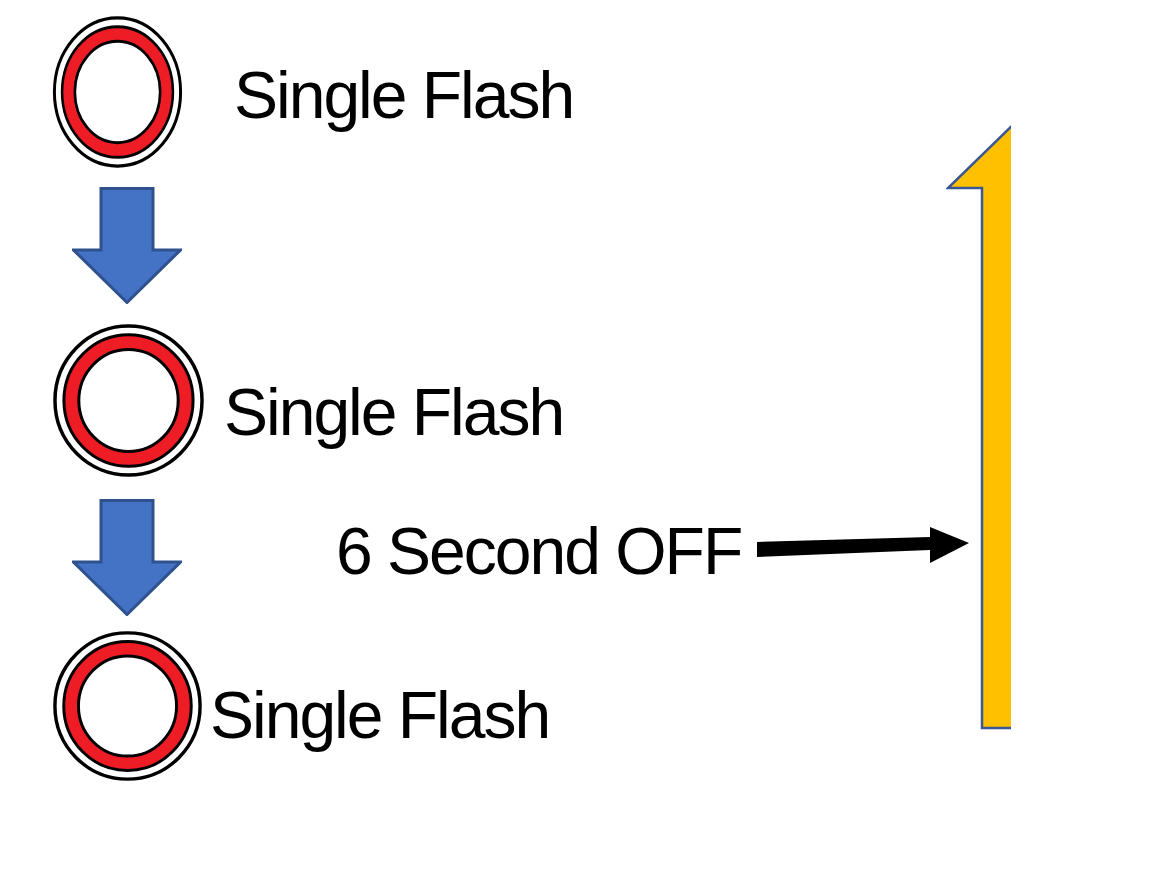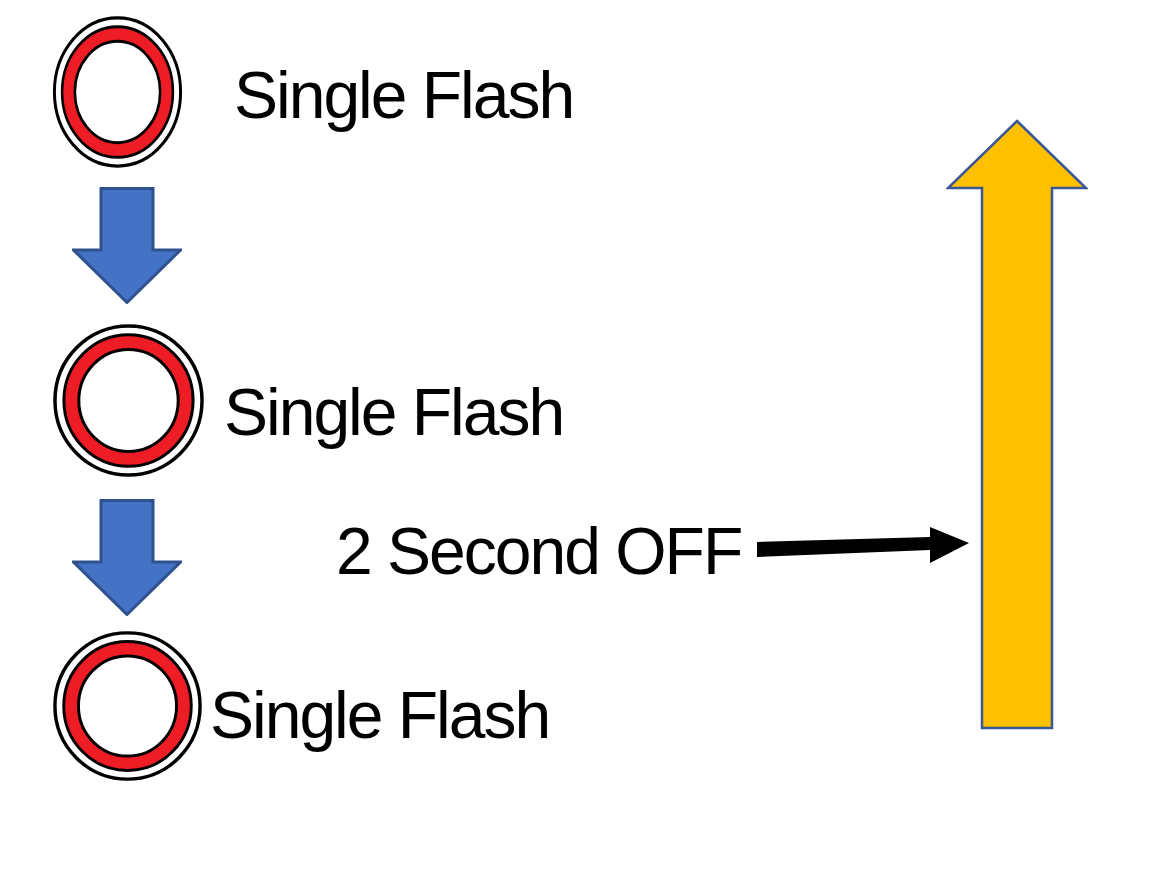--- a/index.html
+++ b/index.html
@@ -2,21 +2,21 @@
 <html style="--background: #FFFFFF; --flash-red: #EE1C25; --outline: #000000; --down-arrow-fill: #4472C4; --down-arrow-stroke: #2F528F; --up-arrow-fill: #FFC000; --up-arrow-stroke: #3A5795; --connector: #000000; --text: #000000;"><head>
 <meta charset="utf-8">
 <style>
   html, body {
     margin: 0;
     padding: 0;
     background: var(--background, #fff);
   }
   .canvas {
     position: relative;
-    width: 1149px;
+    width: 1011px;
     height: 889px;
     background: var(--background, #fff);
     overflow: hidden;
     font-family: "Liberation Sans", sans-serif;
   }
   .abs { position: absolute; }
   .label {
     position: absolute;
     color: var(--text, #000);
     font-size: 66px;
@@ -78,21 +78,21 @@
   </svg>
 
   <svg class="abs flash-3" viewBox="0 0 156 160" preserveAspectRatio="none">
     <ellipse cx="78" cy="80" rx="74" ry="76" fill="#ffffff" stroke="var(--outline)" stroke-width="3.5"></ellipse>
     <ellipse cx="78" cy="80" rx="57.5" ry="59.5" fill="#ffffff" stroke="var(--flash-red)" stroke-width="15"></ellipse>
     <ellipse cx="78" cy="80" rx="65" ry="67" fill="none" stroke="var(--outline)" stroke-width="3"></ellipse>
     <ellipse cx="78" cy="80" rx="50" ry="52" fill="none" stroke="var(--outline)" stroke-width="3"></ellipse>
   </svg>
   <div class="label label-3">Single Flash</div>
 
-  <div class="label label-off">2 Second OFF</div>
+  <div class="label label-off">6 Second OFF</div>
 
   <svg class="abs pointer" viewBox="0 0 228 54" preserveAspectRatio="none">
     <polygon points="9,24 182,19 182,9 221,25 182,45 182,32 9,39" fill="var(--connector)" stroke="none"></polygon>
   </svg>
 
   <svg class="abs up-arrow" viewBox="0 0 142 611" preserveAspectRatio="none">
     <polygon points="71,2 140,69 106,69 106,609 36,609 36,69 2,69" fill="var(--up-arrow-fill)" stroke="var(--up-arrow-stroke)" stroke-width="2.5"></polygon>
   </svg>
 
 </div>

